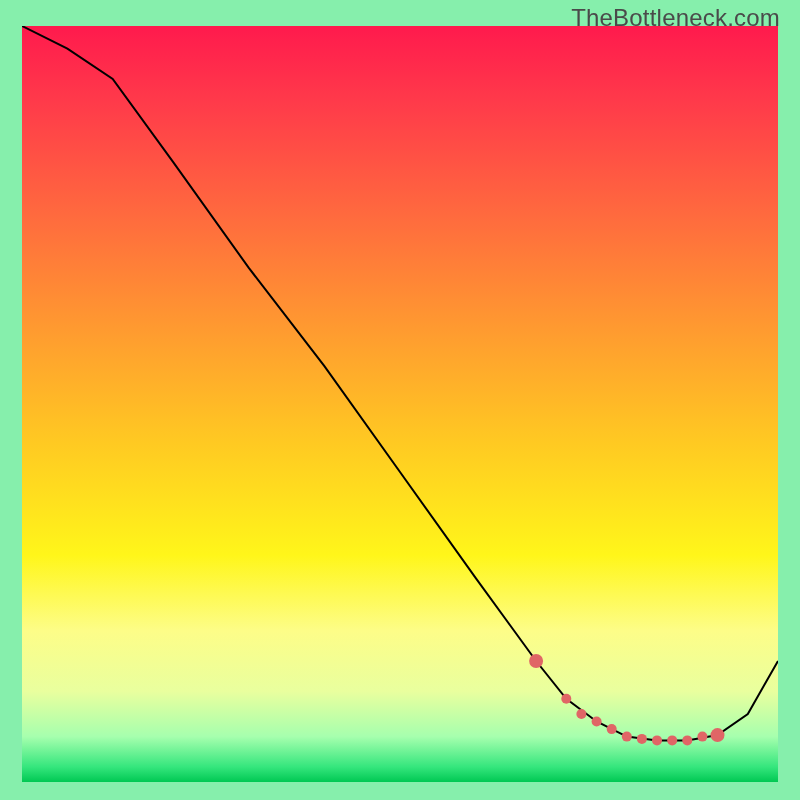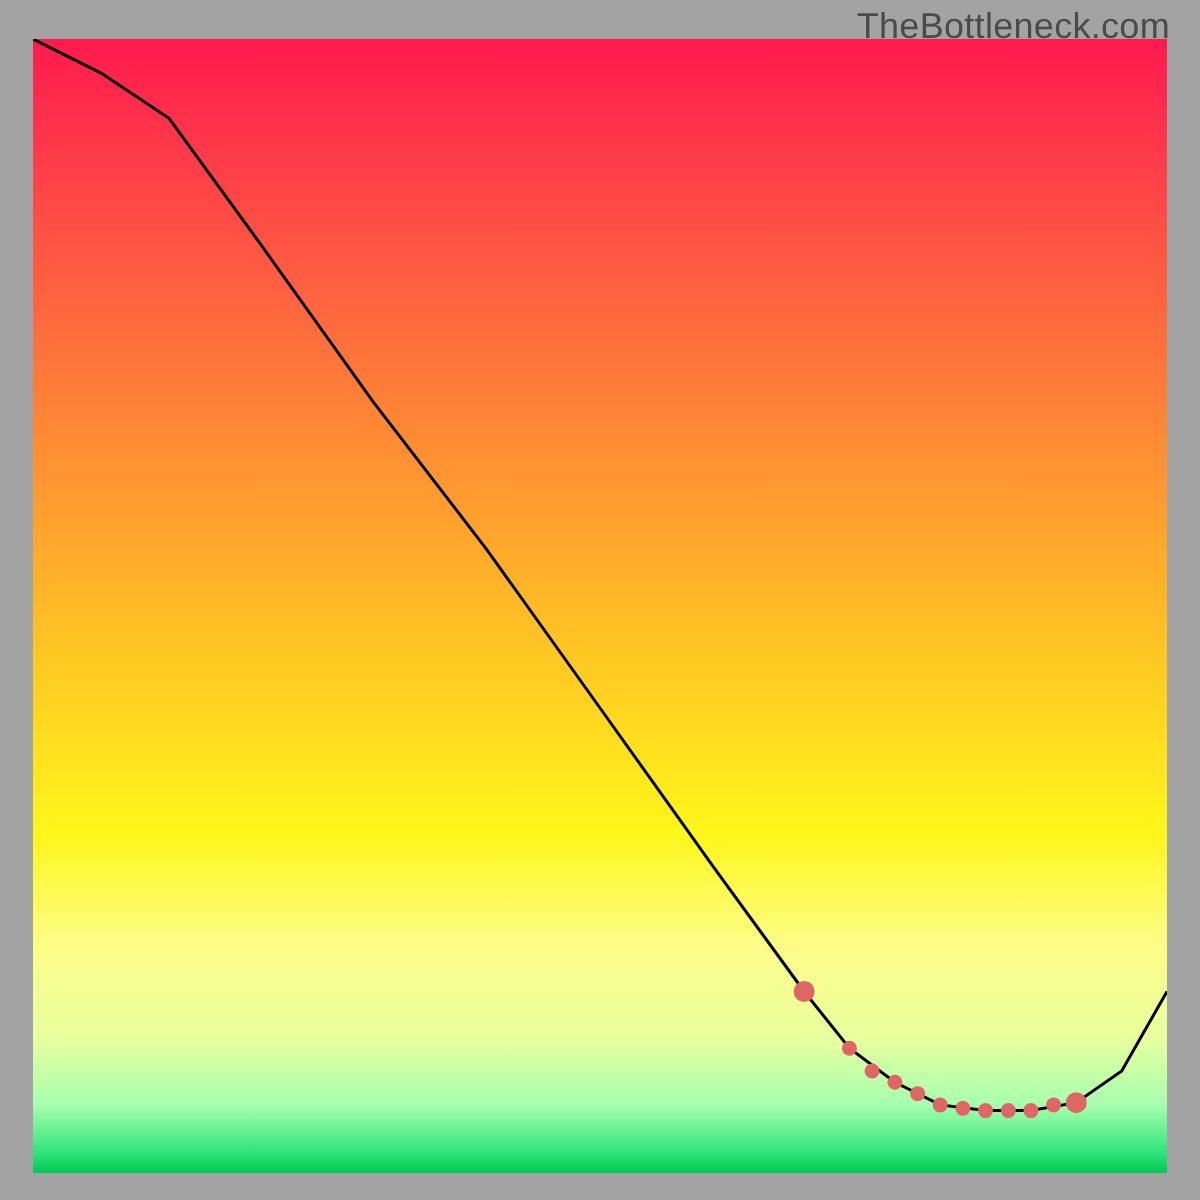--- a/index.html
+++ b/index.html
@@ -10,21 +10,21 @@
     background: #000;
     font-family: Arial, Helvetica, sans-serif;
     overflow: hidden;
   }
   .frame {
     position: absolute;
     top: 0;
     left: 0;
     width: 800px;
     height: 800px;
-    background: #a3a3a3;
+    background: #86efac;
   }
   .plot {
     position: absolute;
     top: 26px;
     left: 22px;
     width: 756px;
     height: 756px;
     background: linear-gradient(to bottom,
       #ff1a4d 0%,
       #ff3a4a 10%,

